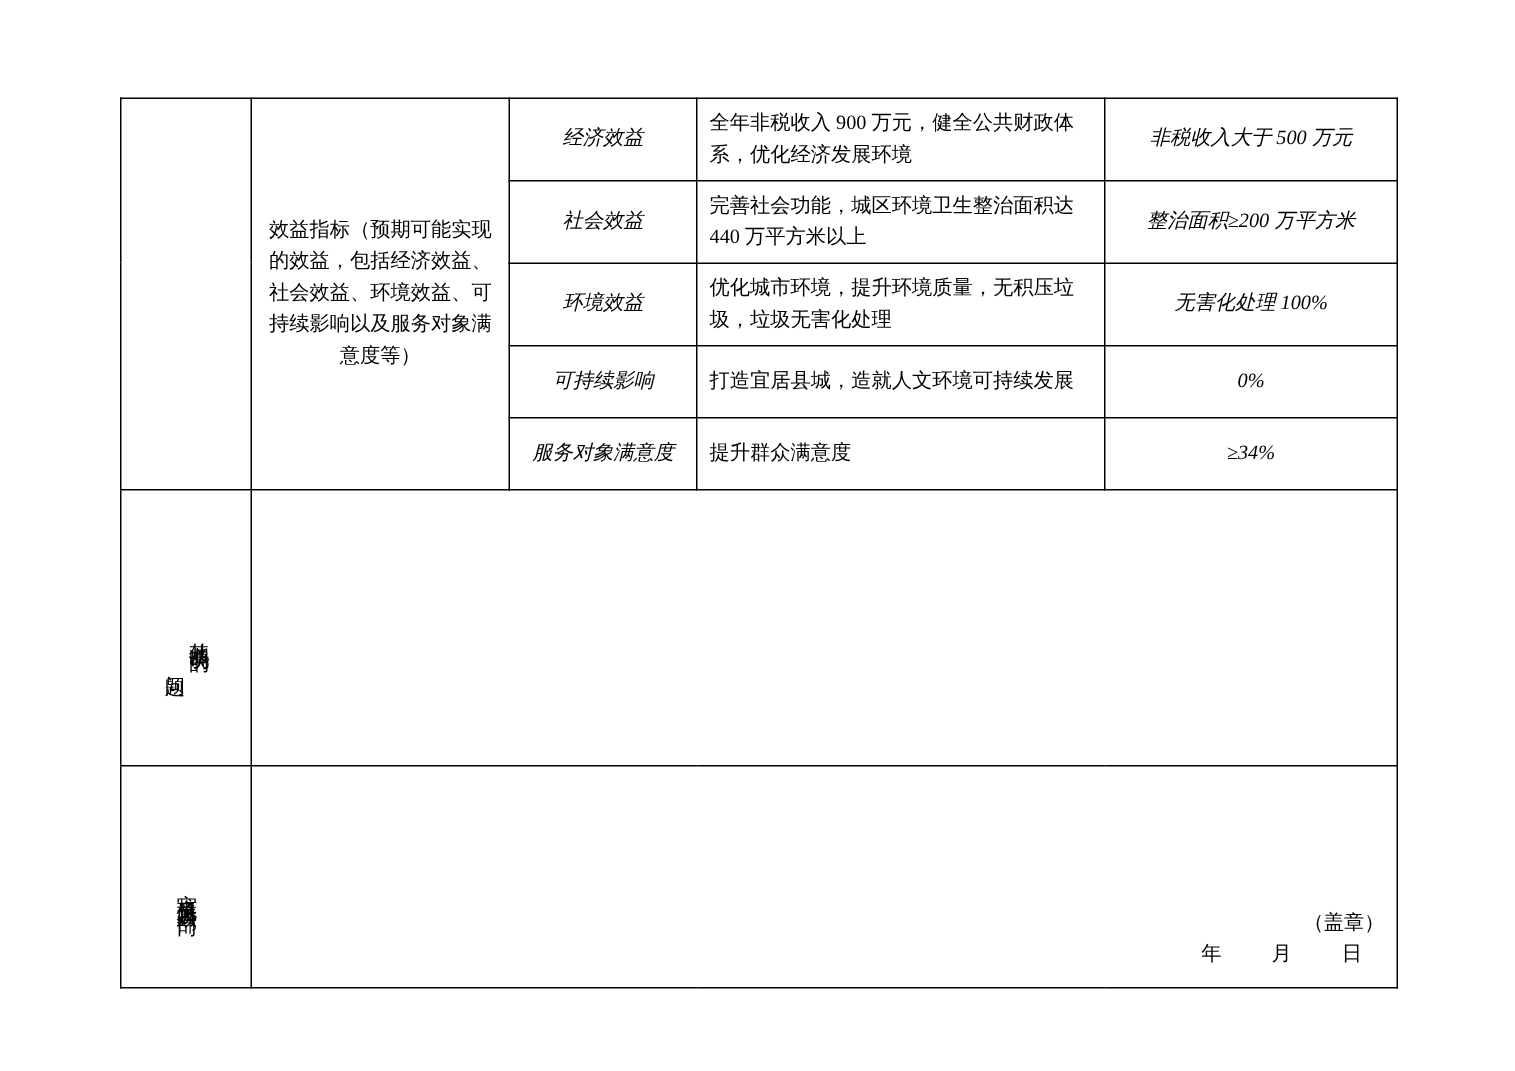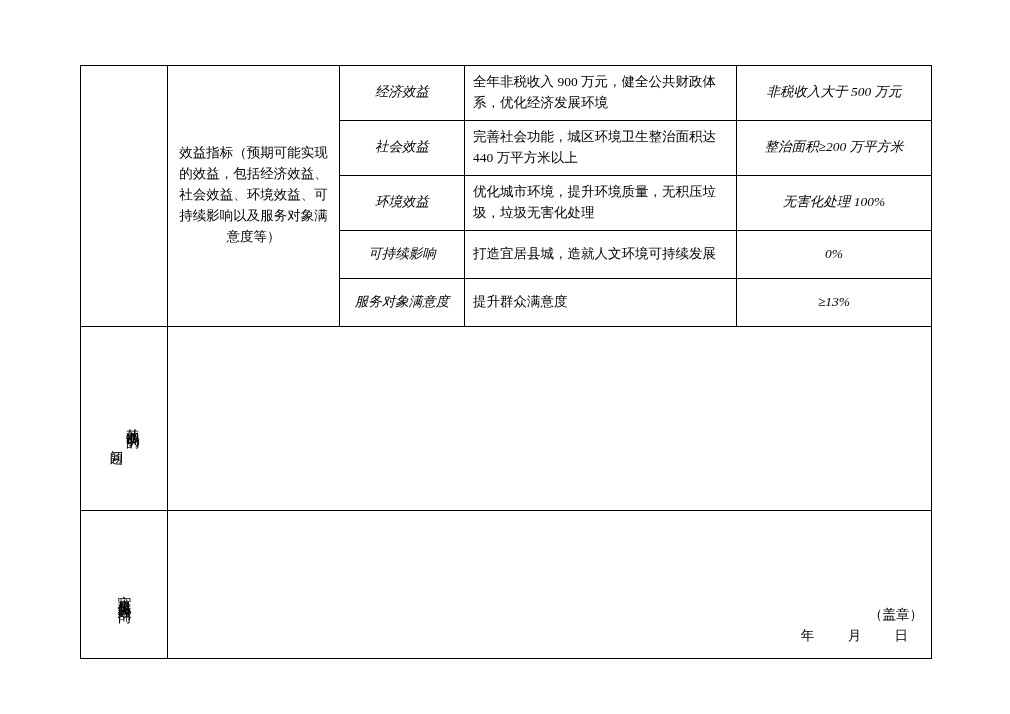--- a/index.html
+++ b/index.html
@@ -159,21 +159,21 @@
         <td class="cell-center">无害化处理 100%</td>
       </tr>
       <tr class="row-sus">
         <td class="cell-center">可持续影响</td>
         <td class="cell-left">打造宜居县城，造就人文环境可持续发展</td>
         <td class="cell-center">0%</td>
       </tr>
       <tr class="row-sat">
         <td class="cell-center">服务对象满意度</td>
         <td class="cell-left">提升群众满意度</td>
-        <td class="cell-center">≥13%</td>
+        <td class="cell-center">≥34%</td>
       </tr>
 
       <tr class="big-blank-1">
         <td class="vert-cell">
           <div class="vert-wrap">
             <div class="vert-col">其他说明的</div>
             <div class="vert-col shift">问题</div>
           </div>
         </td>
         <td colspan="4"></td>

